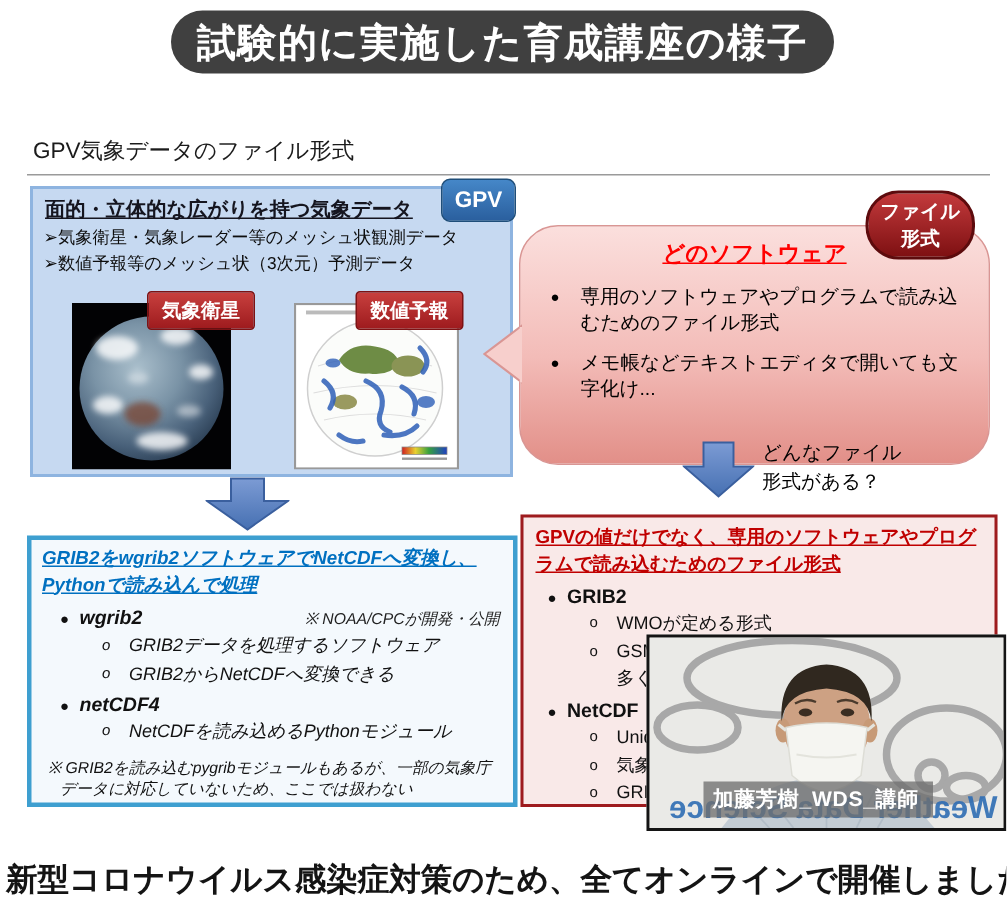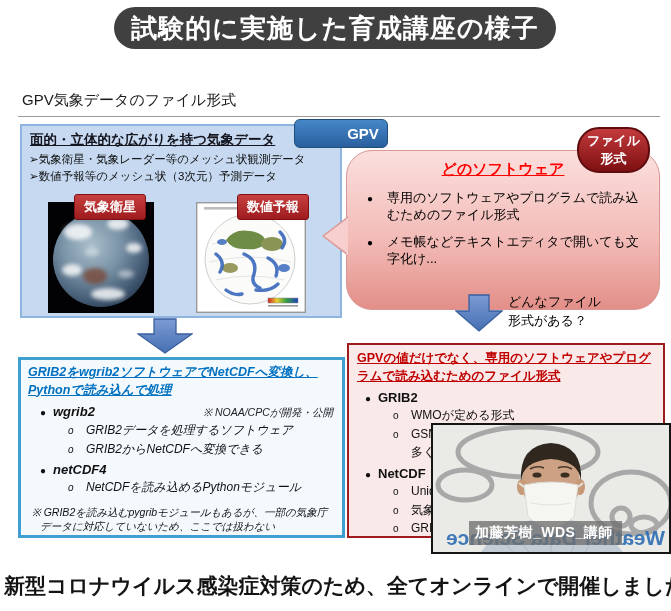--- a/index.html
+++ b/index.html
@@ -20,21 +20,21 @@
            background:#C6D9F1;border:2px solid #8EB4E0;}
   .gpv-title{margin:5px 8px 2px 8px;font-size:13.5px;font-weight:bold;text-decoration:underline;color:#15151f;white-space:nowrap;}
   .gpv-bullet{margin:1px 0 0 7px;font-size:11.5px;color:#0d0d0d;white-space:nowrap;line-height:1.4;}
 
   .img-frame{position:absolute;}
   .img-label{position:absolute;background:linear-gradient(#C8403E,#9E1B1E);color:#fff;
              font-size:13px;font-weight:bold;padding:3px 9px;border-radius:3px;border:1px solid #7c1214;
              white-space:nowrap;z-index:3;}
   .gpv-badge{position:absolute;left:294px;top:119px;width:48px;height:27px;border-radius:6px;
              background:linear-gradient(#4587C8,#2A5F9E);border:1px solid #1F4E79;color:#fff;
-             font-size:15px;font-weight:bold;text-align:center;line-height:27px;z-index:4;padding-left:44px;}
+             font-size:15px;font-weight:bold;text-align:center;line-height:27px;z-index:4;}
 
   
   .bubble{position:absolute;left:346px;top:150px;width:314px;height:160px;box-sizing:border-box;
           border-radius:26px;border:1.5px solid #D99694;
           background:linear-gradient(180deg,#FBDFDD 0%,#F3BCB8 55%,#E28F88 100%);}
   .bubble-title{text-align:center;margin-top:9px;color:#FF0000;font-weight:bold;
                 text-decoration:underline;font-size:15px;}
   .bubble-list{margin:11px 12px 0 20px;font-size:13px;color:#000;}
   .b-row{display:flex;margin-bottom:10px;line-height:1.3;}
   .b-mark{width:20px;flex:0 0 20px;font-size:10px;padding-top:2px;}
@@ -153,21 +153,21 @@
       </g>
       <g fill="#2E5FB8" opacity="0.8">
         <ellipse cx="88" cy="66" rx="6" ry="4"></ellipse>
           <ellipse cx="26" cy="40" rx="5" ry="3"></ellipse>
       </g>
       <rect x="72" y="96" width="30" height="5" fill="url(#rain)" stroke="#888" stroke-width="0.5"></rect>
       <rect x="72" y="103" width="30" height="1.6" fill="#999"></rect>
     </svg>
   </div>
 
-  <div class="img-label" style="left:74px;top:194px;">気象衛星</div>
+  <div class="img-label" style="left:98px;top:194px;">気象衛星</div>
   <div class="img-label" style="left:237px;top:194px;">数値予報</div>
 
   <div class="gpv-badge">GPV</div>
 
   <div class="bubble">
     <div class="bubble-title">どのソフトウェア</div>
     <div class="bubble-list">
       <div class="b-row">
         <span class="b-mark">●</span>
         <span>専用のソフトウェアやプログラムで読み込むためのファイル形式</span>

